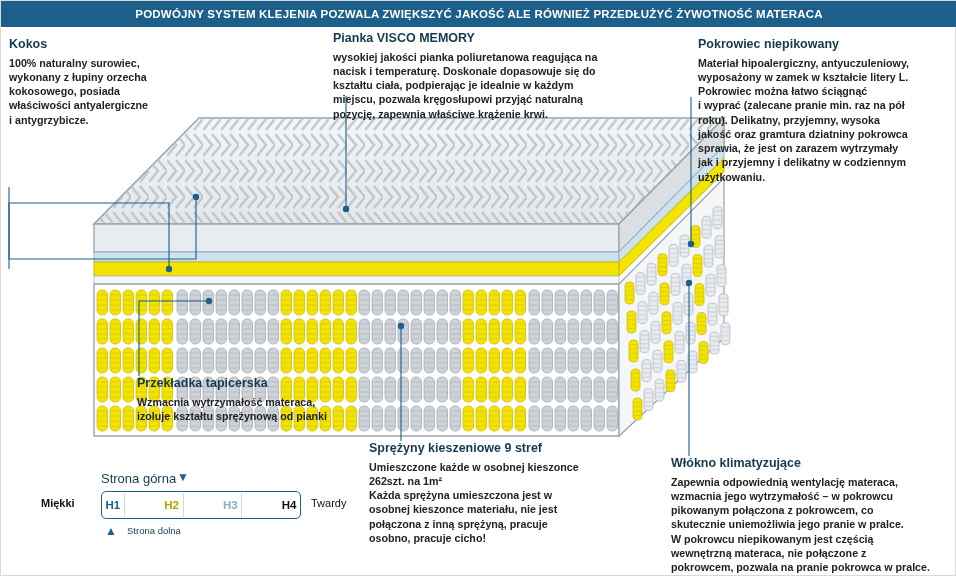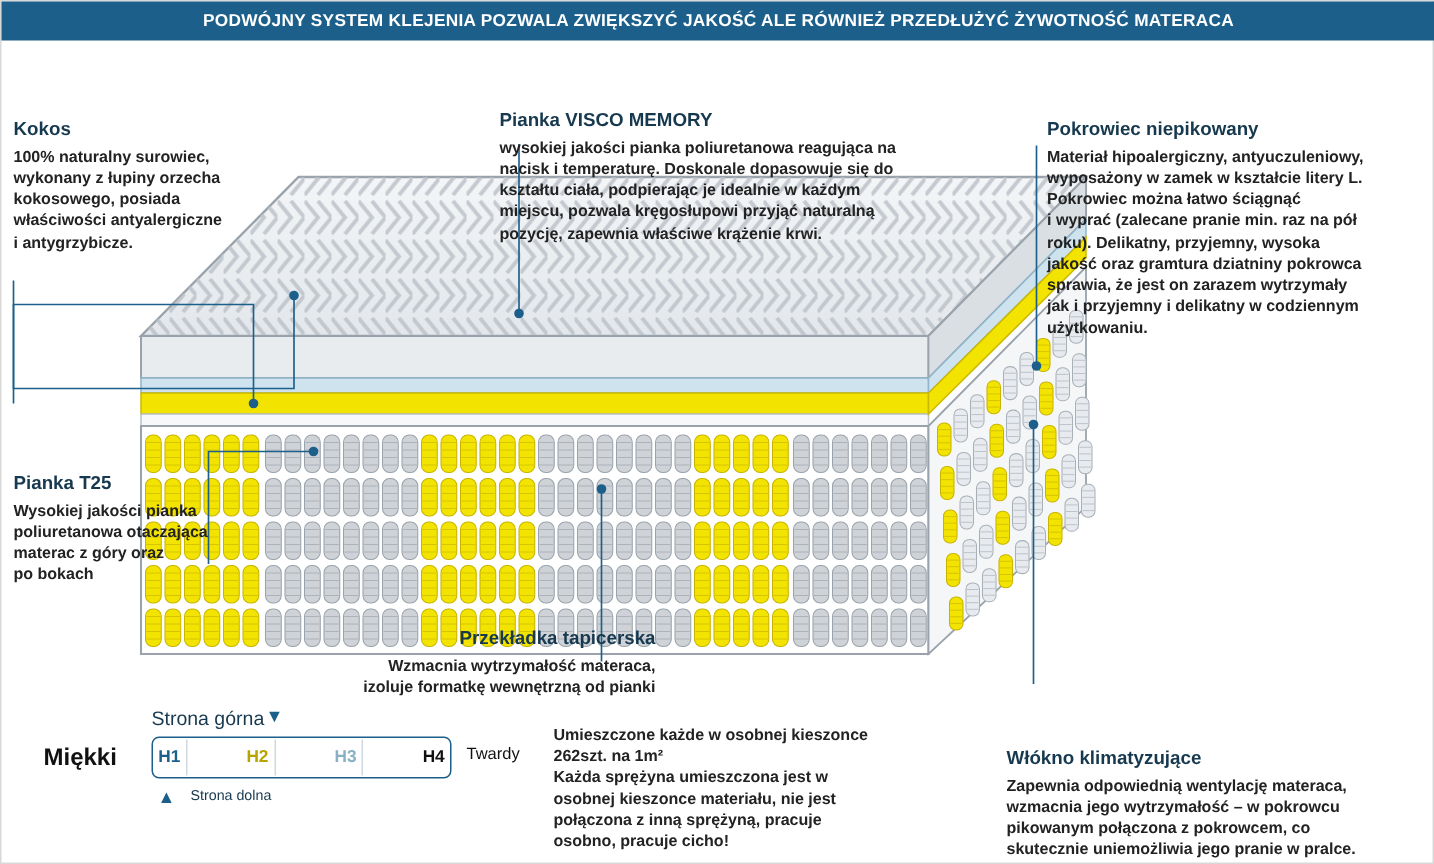--- a/index.html
+++ b/index.html
@@ -24,21 +24,21 @@
     position:absolute; left:0; top:0; width:956px; height:26px;
     background:#1b5f8a;
     color:#ffffff;
     font-size:11.5px; font-weight:bold;
     letter-spacing:0.2px;
     display:flex; align-items:center; justify-content:center;
     padding:0 6px;
   }
 
   
-  .blk { position:absolute;margin-top:42px; }
+  .blk { position:absolute; }
   .blk .ttl {
     font-size:12.5px; font-weight:bold; color:#17394f; margin:0 0 3px 0;
     line-height:1.25;
   }
   .blk .body {
     font-size:10.7px; line-height:1.33; color:#222; margin:0;
     white-space:pre-line;
     font-weight:bold;
   }
 
@@ -54,21 +54,21 @@
   }
   .hard-box .cell {
     flex:1 1 0; text-align:center; font-size:11.5px; font-weight:bold;
     border-right:1px solid #cfd9e0; line-height:24px;
   }
   .hard-box .cell:last-child { border-right:none;text-align:center; }
   .h1 { color:#1b5f8a; }
   .h2 { color:#b8a400; }
   .h3 { color:#8ab0c4; }
   .h4 { color:#111; }
-  .lbl-mieki { position:absolute; left:0px; top:28px; font-size:16px; font-weight:bold; color:#111; }
+  .lbl-mieki { position:absolute; left:12px; top:28px; font-size:11px; font-weight:bold; color:#111; }
   .lbl-twardy { position:absolute; left:266px; top:28px; font-size:11px; font-weight:normal; color:#111;margin-left:16px; }
   .lbl-gora { position:absolute; left:72px; top:2px; font-size:13px; color:#17394f; }
   .lbl-dol  { position:absolute; left:98px; top:56px; font-size:9.5px; color:#17394f; }
   .arr { position:absolute; color:#1b5f8a; font-size:12px; line-height:1; }
 
   
   #mattress { position:absolute; left:58px; top:105px; width:700px; height:340px; }
 </style>
 </head>
 <body>
@@ -1897,35 +1897,29 @@
 wyposażony w zamek w kształcie litery L.
 Pokrowiec można łatwo ściągnąć
 i wyprać (zalecane pranie min. raz na pół
 roku). Delikatny, przyjemny, wysoka
 jakość oraz gramtura dziatniny pokrowca
 sprawia, że jest on zarazem wytrzymały
 jak i przyjemny i delikatny w codziennym
 użytkowaniu.</p>
   </div>
 
-  <div class="blk" style="left:8px; top:272px; width:180px;">
-    <p class="ttl">Pianka T25</p>
-    <p class="body">Wysokiej jakości pianka
-poliuretanowa otaczająca
-materac z góry oraz
-po bokach</p>
-  </div>
-
-  <div class="blk" style="left:136px; top:375px; width:300px;text-align:right;">
+
+  <div class="blk" style="left:136px; top:375px; width:300px;">
     <p class="ttl">Przekładka tapicerska</p>
     <p class="body">Wzmacnia wytrzymałość materaca,
-izoluje formatkę wewnętrzną od pianki</p>
+izoluje kształtu sprężynową od pianki</p>
   </div>
 
   <div class="blk" style="left:368px; top:440px; width:276px;">
+    <p class="ttl">Sprężyny kieszeniowe 9 stref</p>
     <p class="body">Umieszczone każde w osobnej kieszonce
 262szt. na 1m²
 Każda sprężyna umieszczona jest w
 osobnej kieszonce materiału, nie jest
 połączona z inną sprężyną, pracuje
 osobno, pracuje cicho!</p>
   </div>
 
   <div class="blk" style="left:670px; top:455px; width:280px;">
     <p class="ttl">Włókno klimatyzujące</p>

